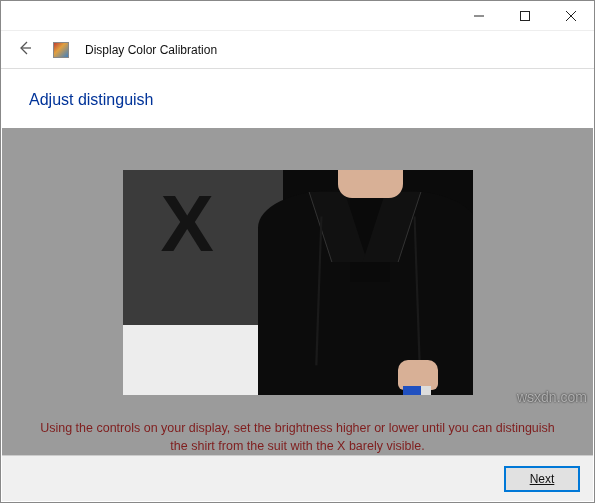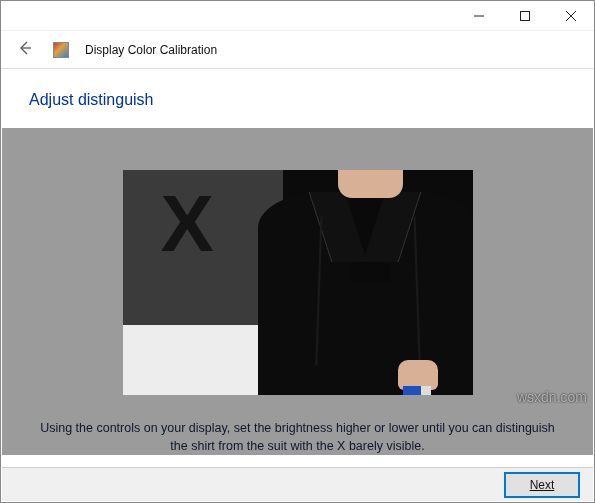--- a/index.html
+++ b/index.html
@@ -164,28 +164,28 @@
     .marker-white {
       position: absolute;
       right: 52px; bottom: 0;
       width: 10px; height: 14px;
       background: #ddd;
     }
     .instruction {
       margin-top: 24px;
       padding: 0 30px;
       text-align: center;
-      color: #0f172a;
+      color: #7f1d1d;
       font-size: 12.5px;
       line-height: 1.45;
     }
     .footer {
       position: absolute;
       left: 1px; right: 1px; bottom: 1px;
-      height: 34px;
+      height: 46px;
       background: #f0f0f0;
       border-top: 1px solid #ccc;
       display: flex;
       justify-content: flex-end;
       align-items: center;
       padding: 0 14px;
       gap: 8px;
     }
     .btn {
       min-width: 74px;

